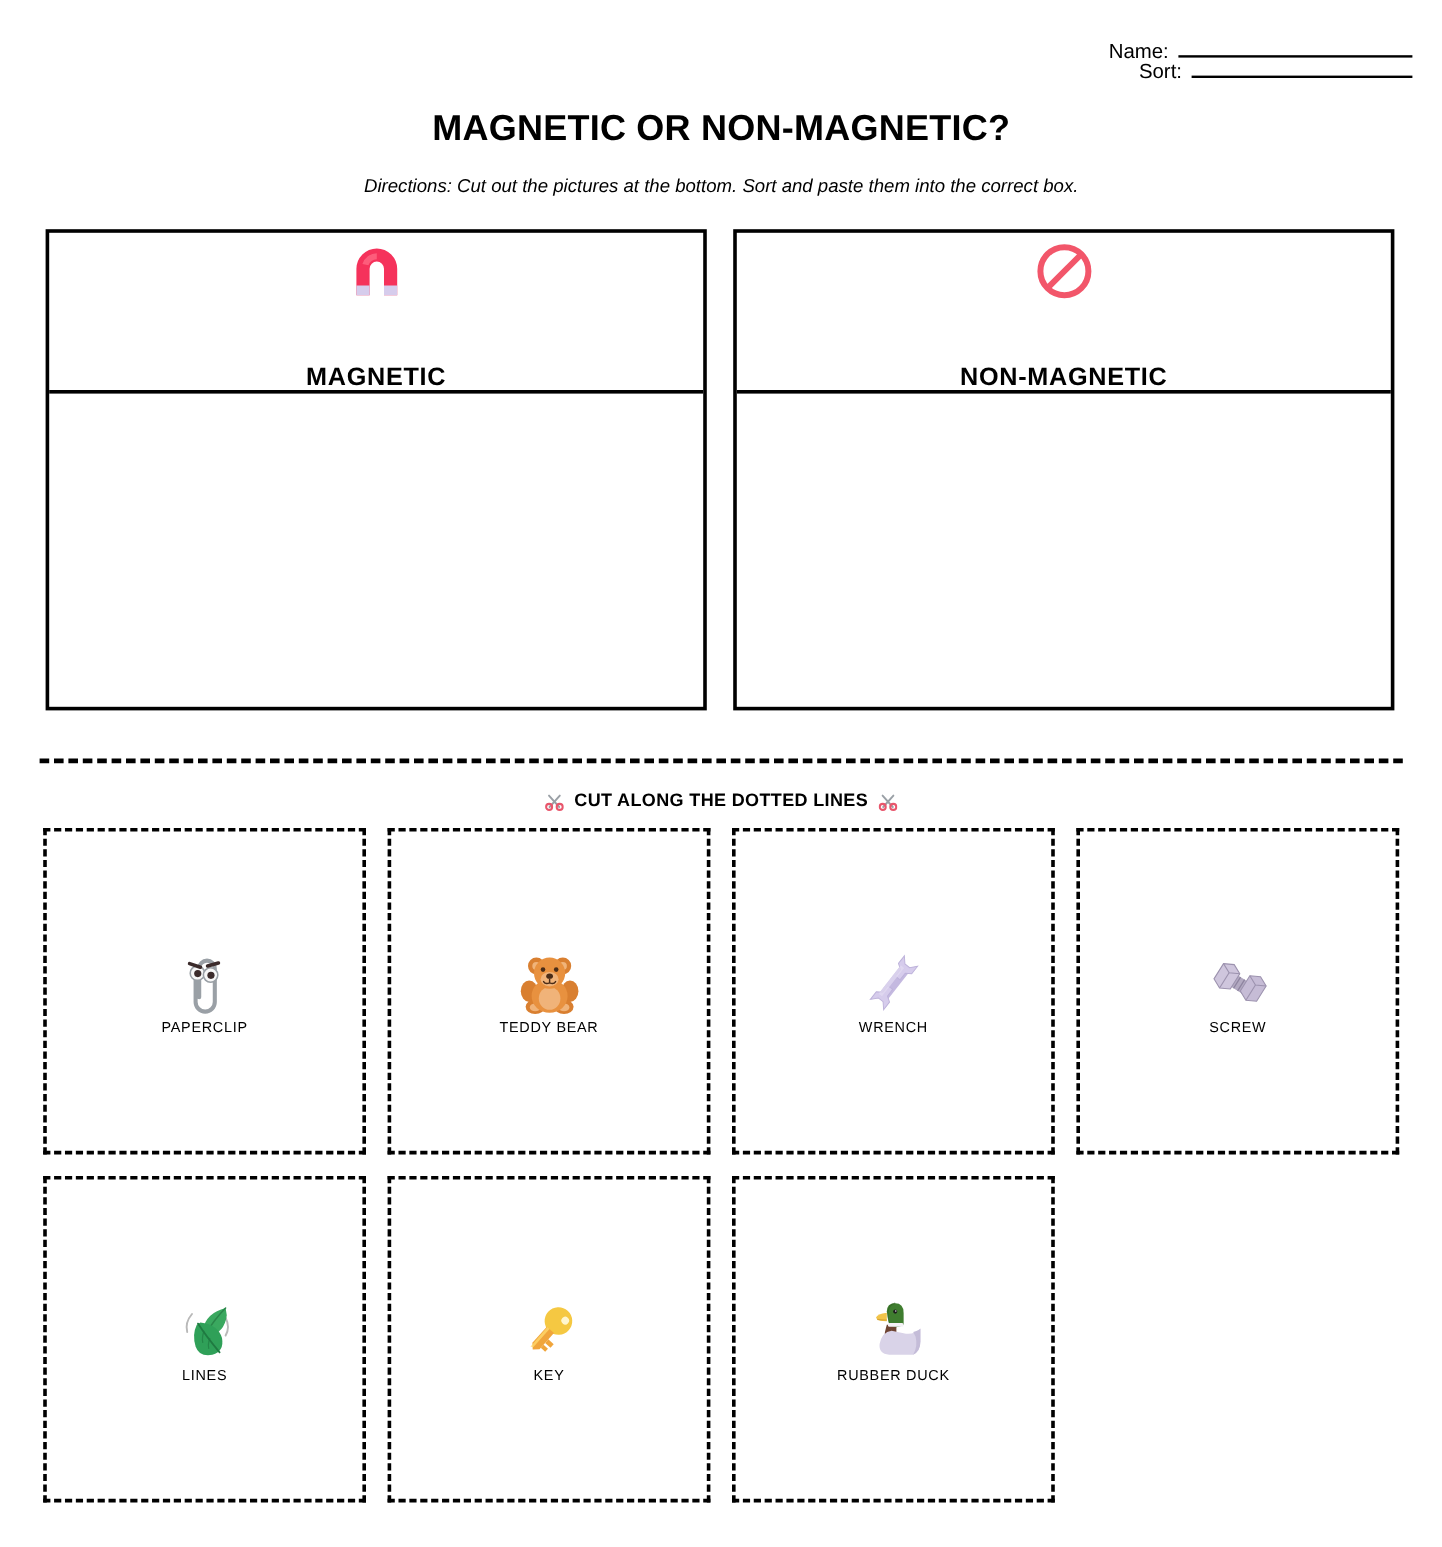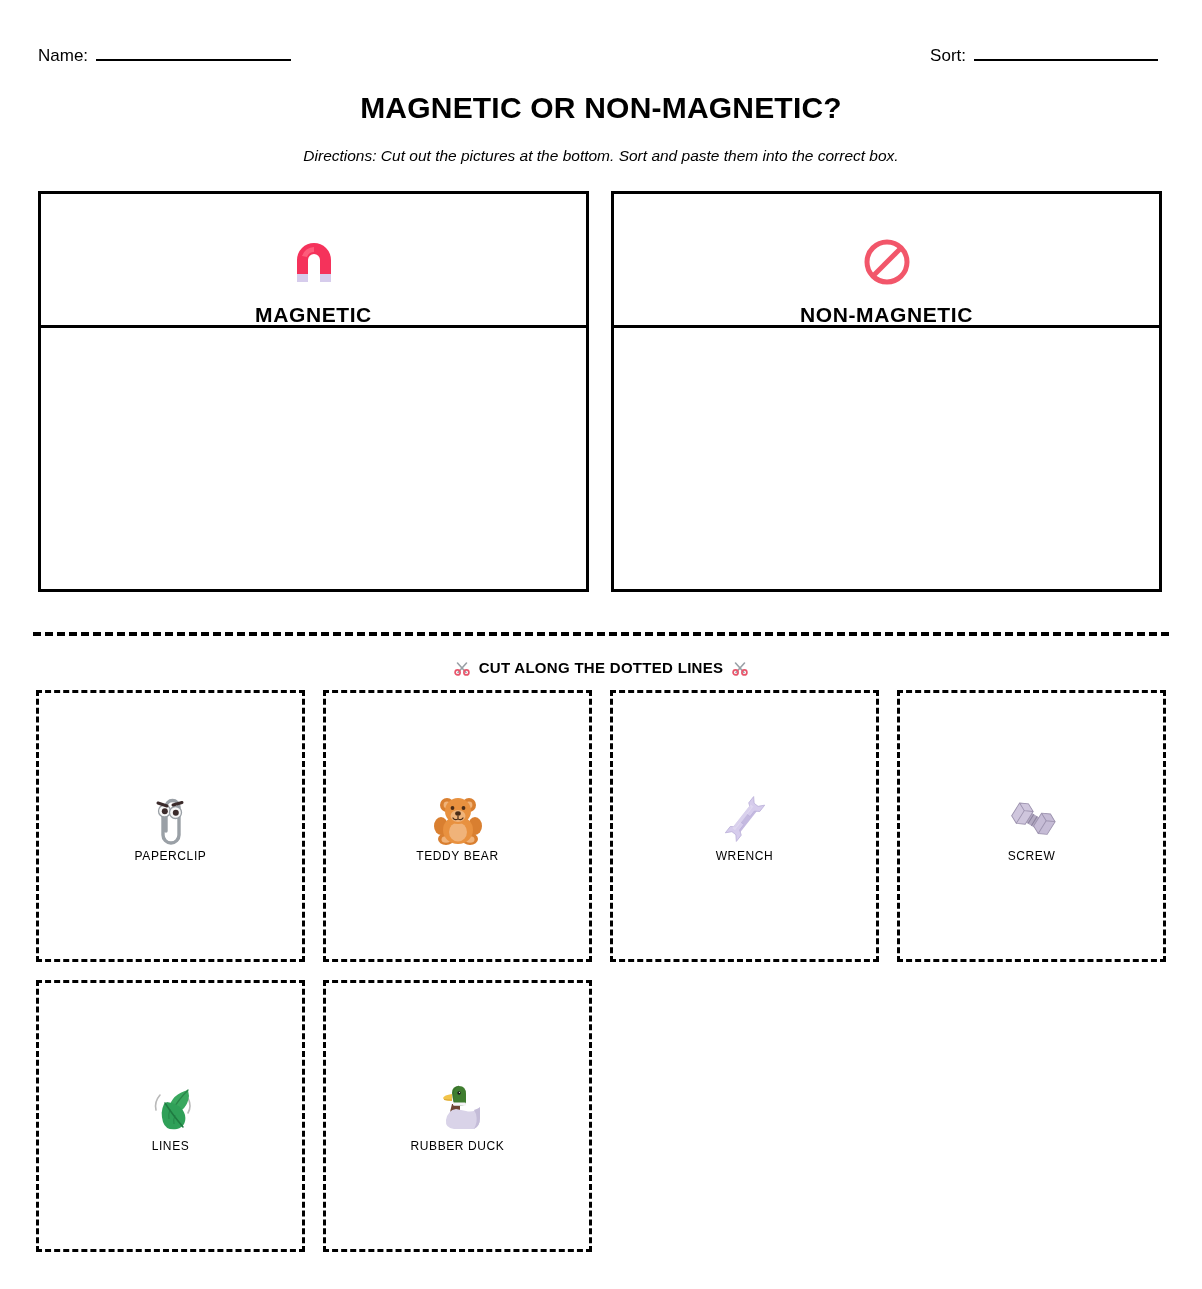--- a/index.html
+++ b/index.html
@@ -21,25 +21,26 @@
     width: 1202px;
     height: 1289px;
     box-sizing: border-box;
   }
 
   
   .id-row {
     position: absolute;
     top: 34px;
     left: 38px;
-    right: 44px;
+    right: 25px;
     height: 30px;
     display: flex;
     justify-content: space-between;
     align-items: flex-end;
+    flex-direction: column;
   }
   .id-field {
     display: flex;
     align-items: flex-end;
     gap: 8px;
   }
   .id-label {
     font-size: 17px;
     font-weight: 400;
     line-height: 1;
@@ -96,21 +97,21 @@
     flex-direction: column;
     background: #fff;
   }
   .sort-head {
     height: 134px;
     box-sizing: border-box;
     border-bottom: 3px solid #000;
     display: flex;
     flex-direction: column;
     align-items: center;
-    justify-content: flex-end;
+    justify-content: space-between;
     gap: 14px;
     padding-top: 4px;
   }
   .sort-head-icon {
     height: 56px;
     display: flex;
     align-items: center;
     justify-content: center;
   }
   .sort-head-label {
@@ -348,20 +349,35 @@
           <path d="M44 8 Q28 12 25 26 Q24 32 30 31 Q43 29 45 14 Z" fill="#3aa85f"></path>
           <path d="M44 8 Q35 17 27 30" fill="none" stroke="#2a8549" stroke-width="1.3" stroke-linecap="round"></path>
           <path d="M20 22 Q16 30 19 40 Q22 49 33 47 Q43 44 41 33 Q38 22 23 20 Z" fill="#2fa058"></path>
           <path d="M21 21 Q28 32 39 45" fill="none" stroke="#1f7a41" stroke-width="1.5" stroke-linecap="round"></path>
           <path d="M26 27 Q24 33 25 37 M31 33 Q29 38 30 42" fill="none" stroke="#1f7a41" stroke-width="1" opacity="0.7"></path>
         </svg>
       </span>
       <span class="card-label">LINES</span>
     </div>
 
+    <div class="cut-card">
+      <span class="card-icon">
+        <svg width="54" height="54" viewBox="0 0 54 54" aria-hidden="true">
+          <g transform="rotate(42 27 27)">
+            <circle cx="27" cy="16" r="11.5" fill="#f5c842"></circle>
+            <circle cx="31" cy="12" r="3.2" fill="#fff6cf"></circle>
+            <path d="M23 26 L31 26 L31 44 L27 48 L23 44 Z" fill="#f0a53c"></path>
+            <path d="M31 33 L37 33 L37 37 L31 37 Z" fill="#f0a53c"></path>
+            <path d="M31 39 L36 39 L36 42.5 L31 42.5 Z" fill="#f0a53c"></path>
+            <path d="M23.5 26 L26 26 L26 46 L24 47.5 Z" fill="#ffd86b" opacity="0.8"></path>
+          </g>
+        </svg>
+      </span>
+      <span class="card-label">KEY</span>
+    </div>
 
     <div class="cut-card">
       <span class="card-icon">
         <svg width="56" height="54" viewBox="0 0 56 54" aria-hidden="true">
           <path d="M22 22 Q18 34 22 44 L30 44 L30 22 Z" fill="#6e4433"></path>
           <path d="M26 27 Q18 28 16 38 Q15 46 24 47 L44 47 Q50 44 50 36 L50 25 Q44 31 36 29 Z" fill="#d9d3e8"></path>
           <path d="M44 28 Q50 26 50 25 L50 36 Q50 44 44 47 Q48 40 46 32 Z" fill="#c4bcd8"></path>
           <path d="M22 11 Q22 4 29 4 Q36 4 36 12 L36 22 Q30 26 24 22 Z" fill="#3f7d2f"></path>
           <path d="M29 4 Q24 5 23 11 Q22.5 16 24 20" fill="none" stroke="#2f6322" stroke-width="1" opacity="0.6"></path>
           <rect x="23" y="20.5" width="13" height="3.2" rx="1.3" fill="#f5f2f7"></rect>

